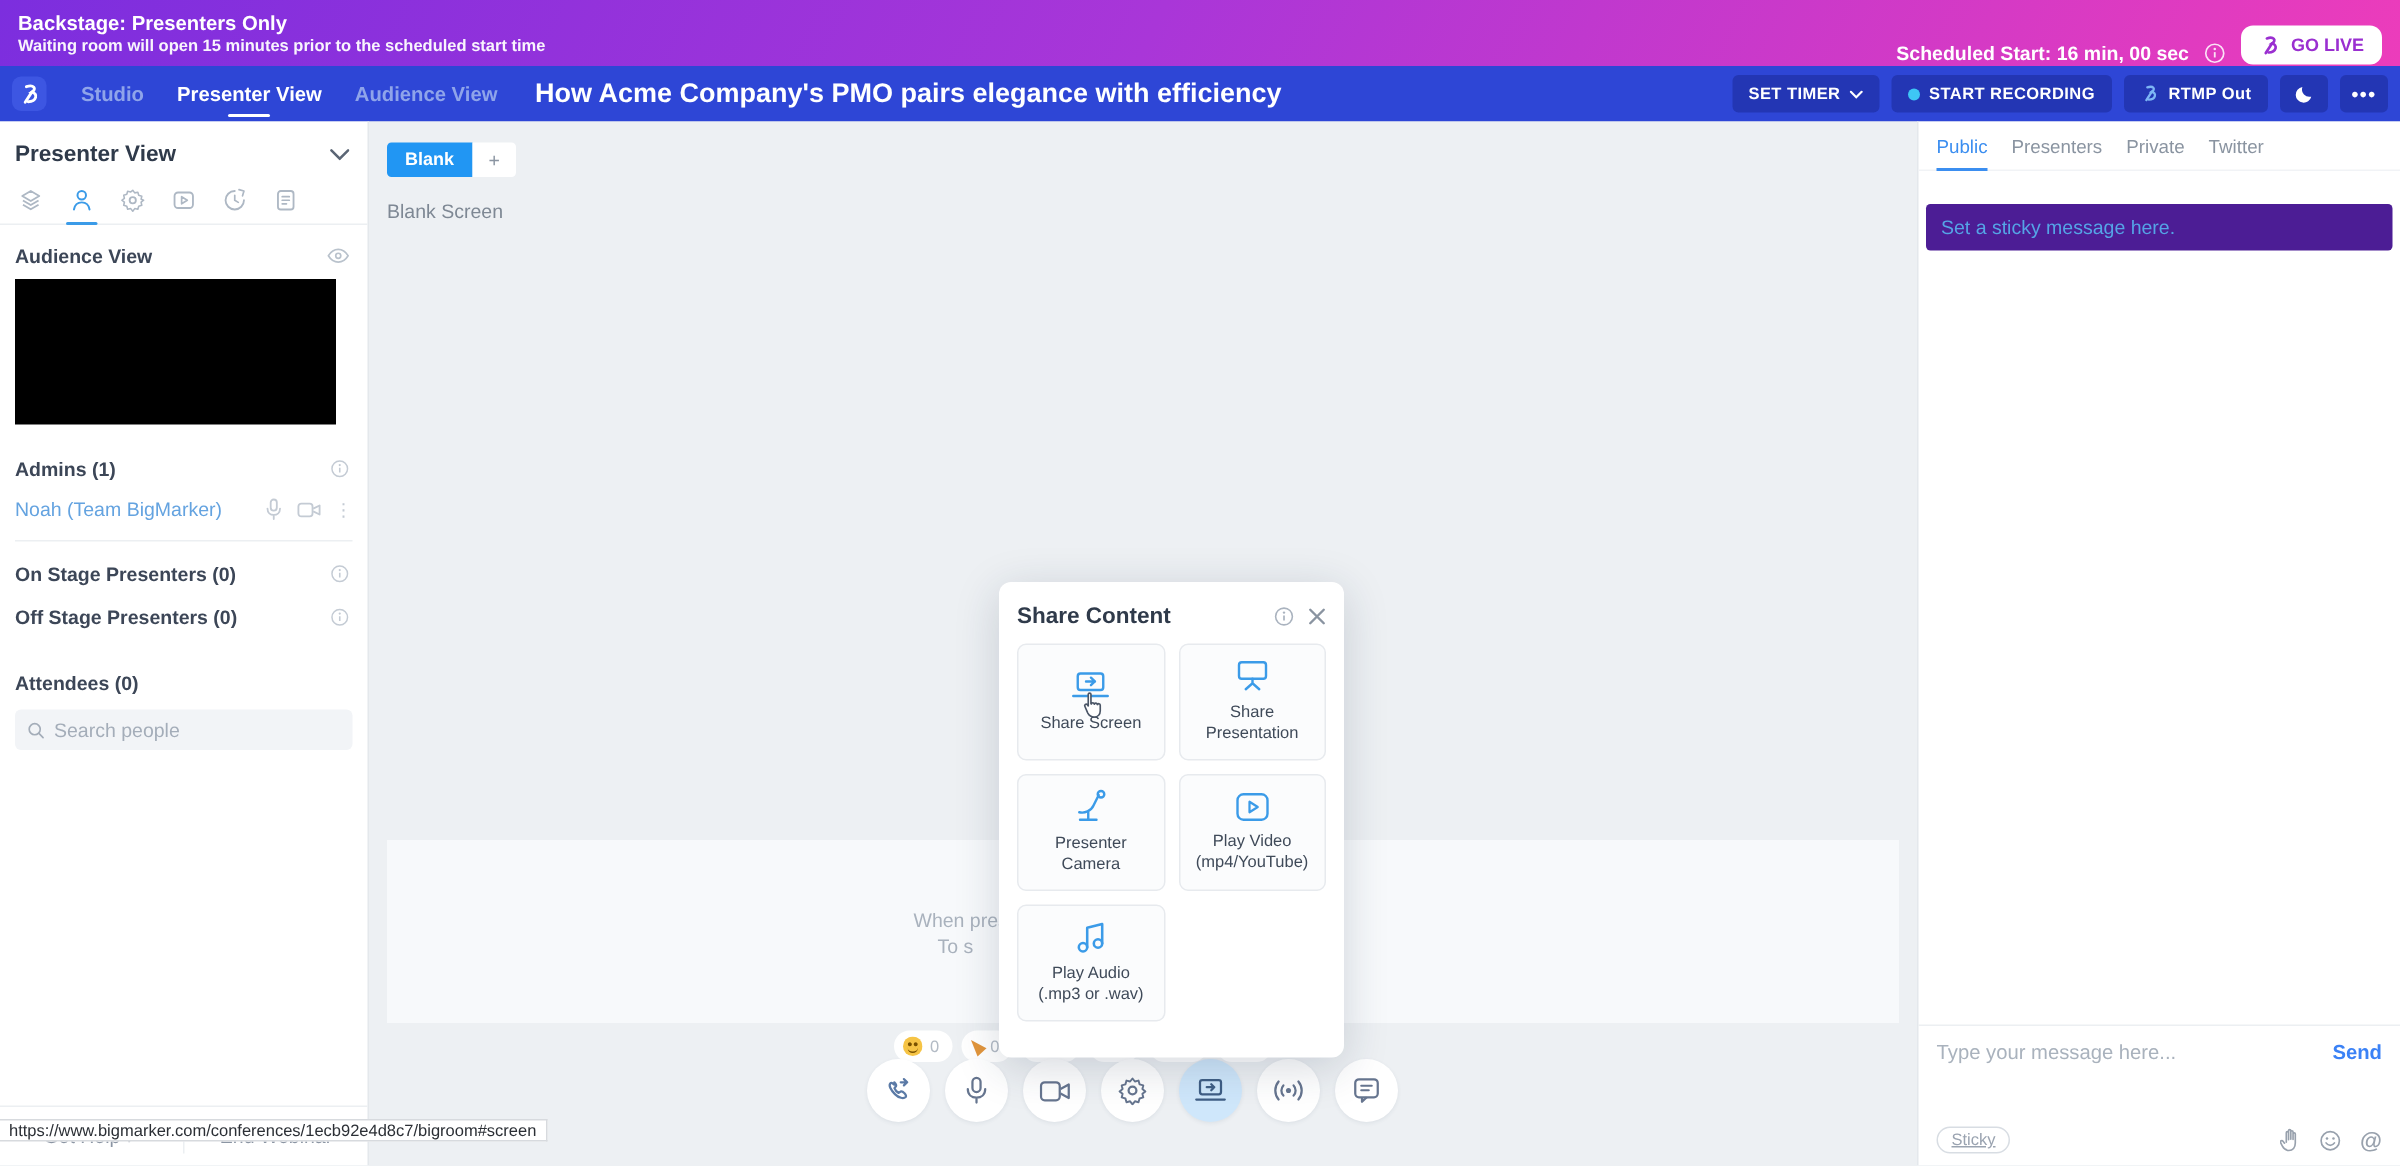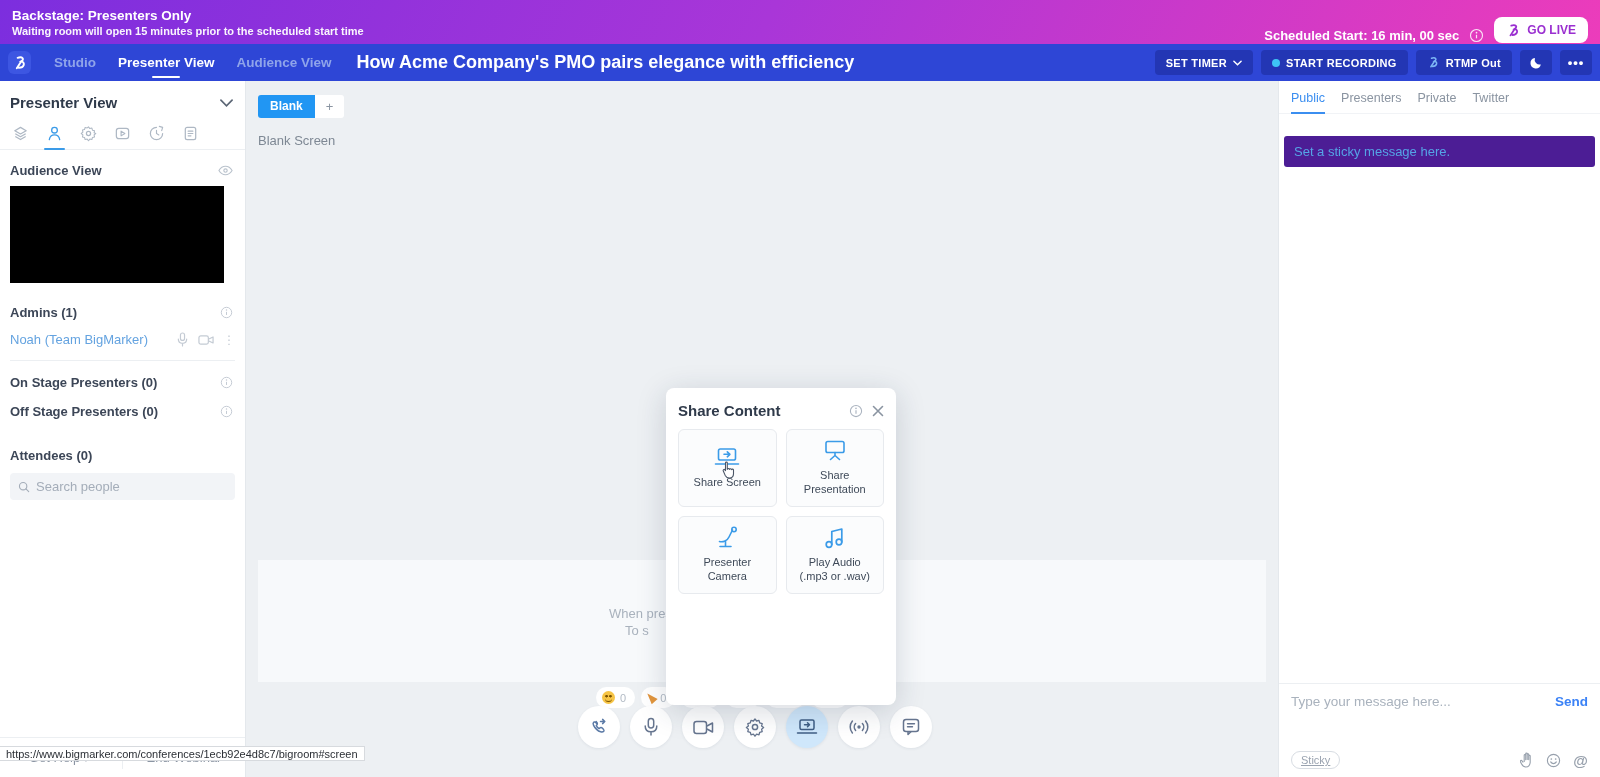--- a/index.html
+++ b/index.html
@@ -452,20 +452,29 @@
             <svg width="25" height="23" viewBox="0 0 25 23">
                 <path d="M5 20.5h11M10.5 20.5v-5" fill="none" stroke="#3b9be8" stroke-width="1.6" stroke-linecap="round"></path>
                 <path d="M4.5 15.5c3.5 1 8-1 9.5-4.5l3.5-7" fill="none" stroke="#3b9be8" stroke-width="1.6" stroke-linecap="round"></path>
                 <circle cx="19" cy="3.5" r="2.2" fill="none" stroke="#3b9be8" stroke-width="1.6"></circle>
               </svg>
           </span>
           <span class="opt-label"><span>Presenter</span><br><span>Camera</span></span>
         </div>
         <div class="opt-card">
           <span>
+            <svg width="24" height="20" viewBox="0 0 24 20">
+                <rect x="2" y="1.5" width="20" height="17" rx="4" fill="none" stroke="#3b9be8" stroke-width="1.6"></rect>
+                <path d="M10 6.5v7l5.5-3.5z" fill="none" stroke="#3b9be8" stroke-width="1.5" stroke-linejoin="round"></path>
+              </svg>
+          </span>
+          <span class="opt-label"><span>Play Video</span><br><span>(mp4/YouTube)</span></span>
+        </div>
+        <div class="opt-card">
+          <span>
             <svg width="23" height="22" viewBox="0 0 23 22">
                 <path d="M8.8 17.5V4.5l10-2.5v13" fill="none" stroke="#3b9be8" stroke-width="1.7" stroke-linecap="round" stroke-linejoin="round"></path>
                 <circle cx="6" cy="17.5" r="2.8" fill="none" stroke="#3b9be8" stroke-width="1.7"></circle>
                 <circle cx="16" cy="15" r="2.8" fill="none" stroke="#3b9be8" stroke-width="1.7"></circle>
               </svg>
           </span>
           <span class="opt-label"><span>Play Audio</span><br><span>(.mp3 or .wav)</span></span>
         </div>
       </div>
     </div>

